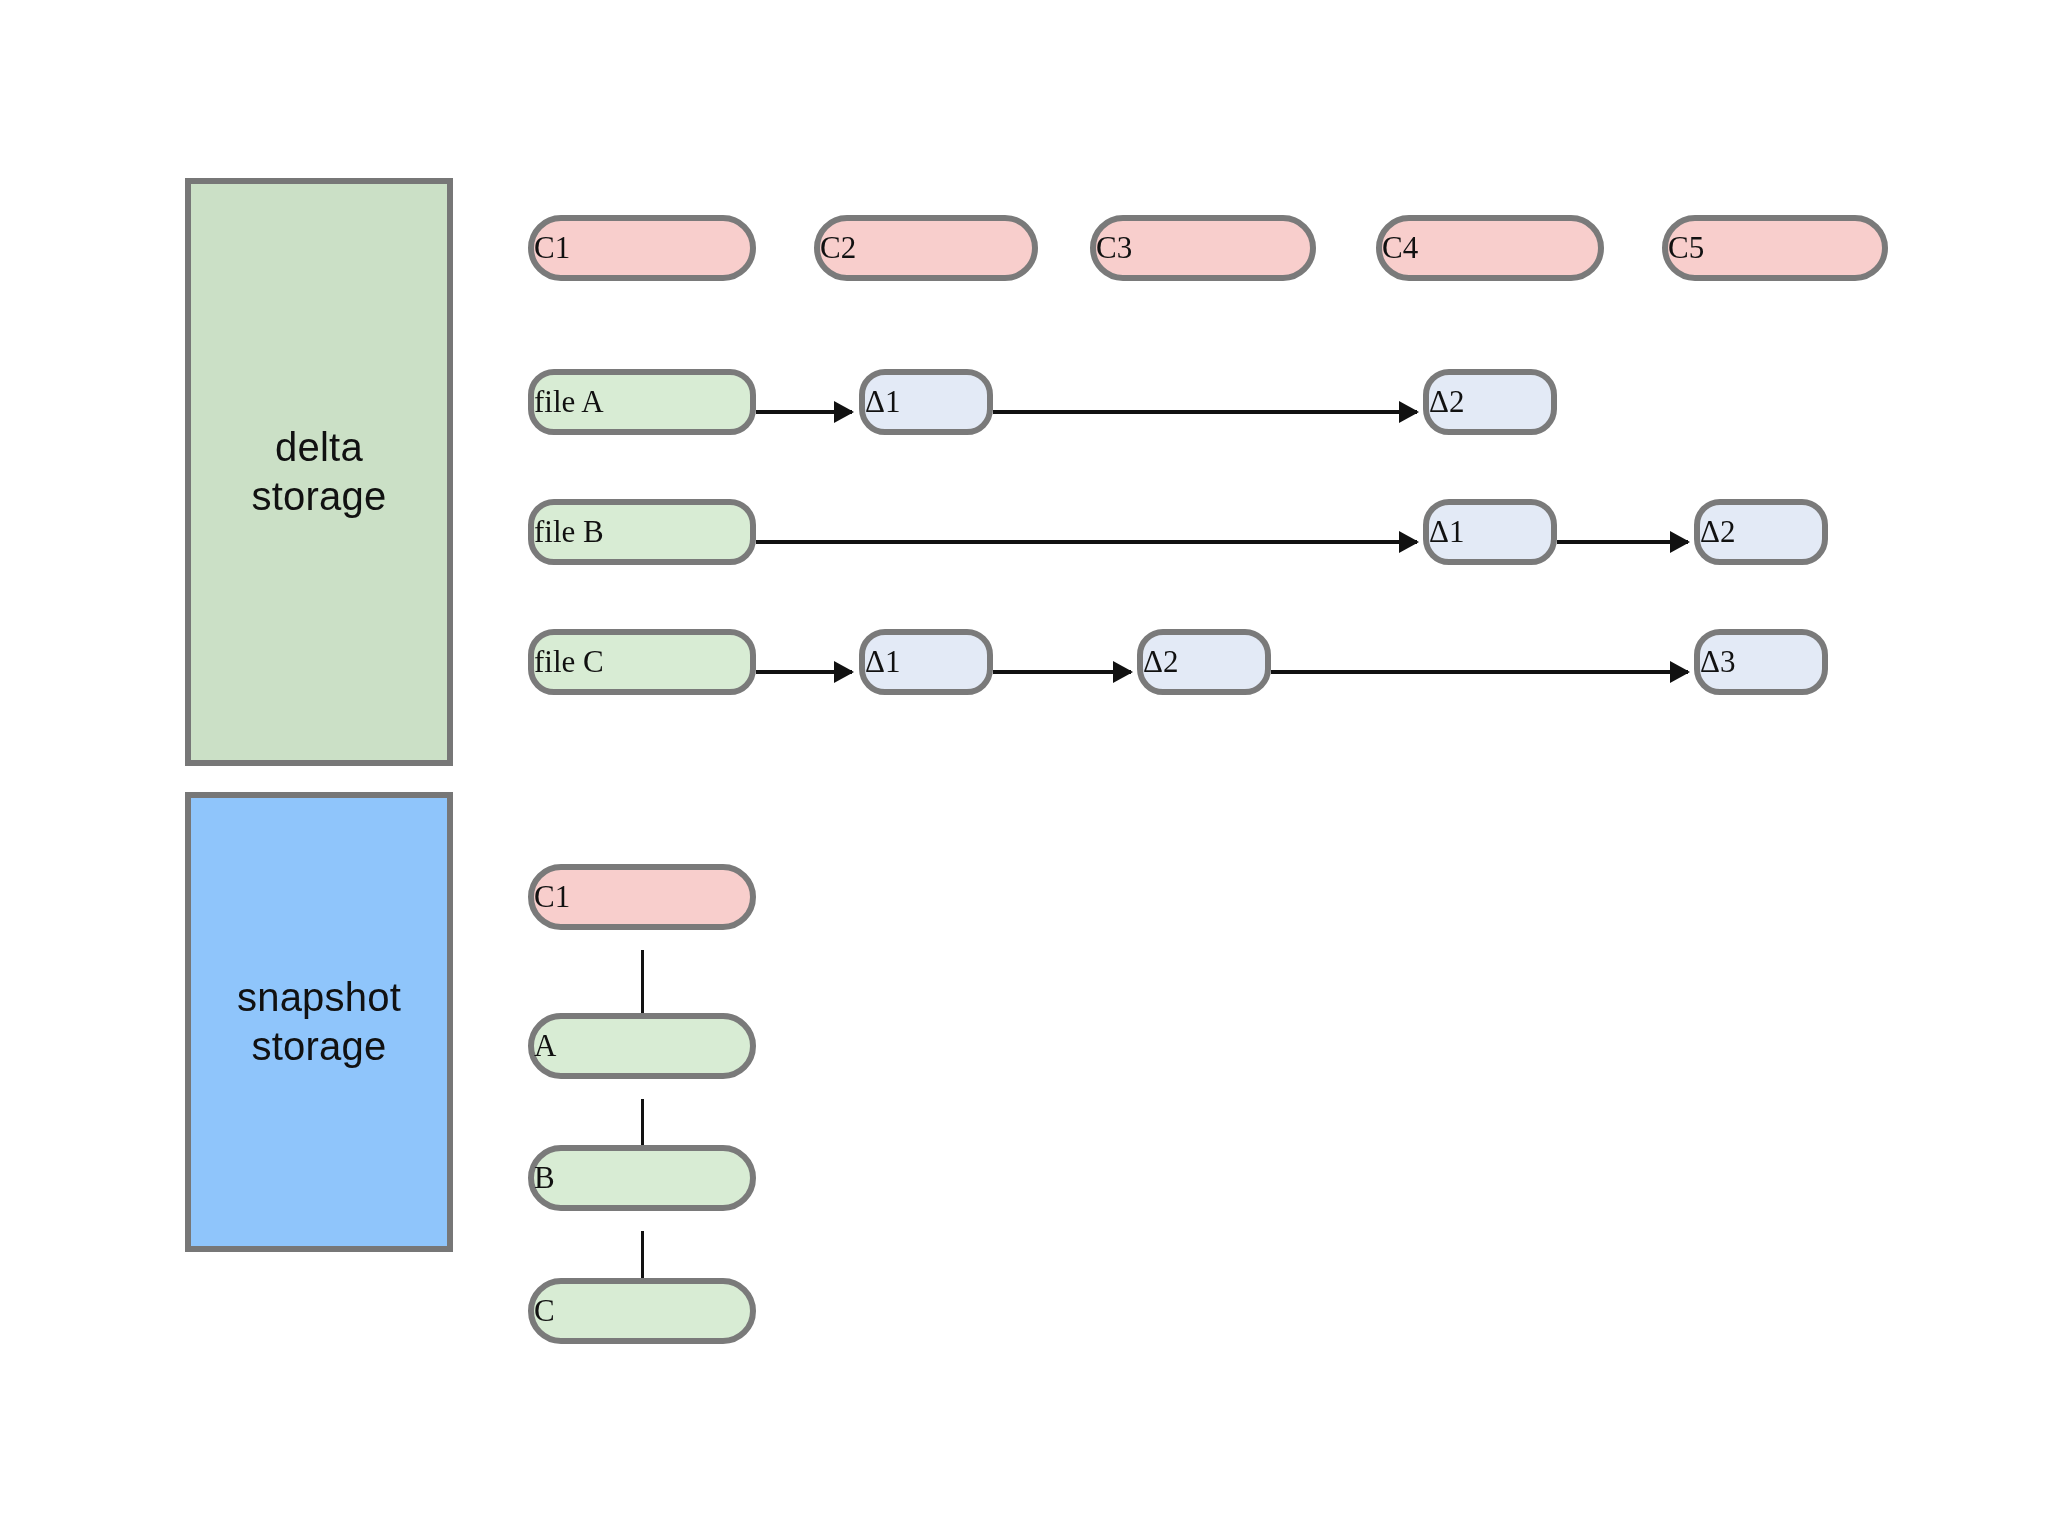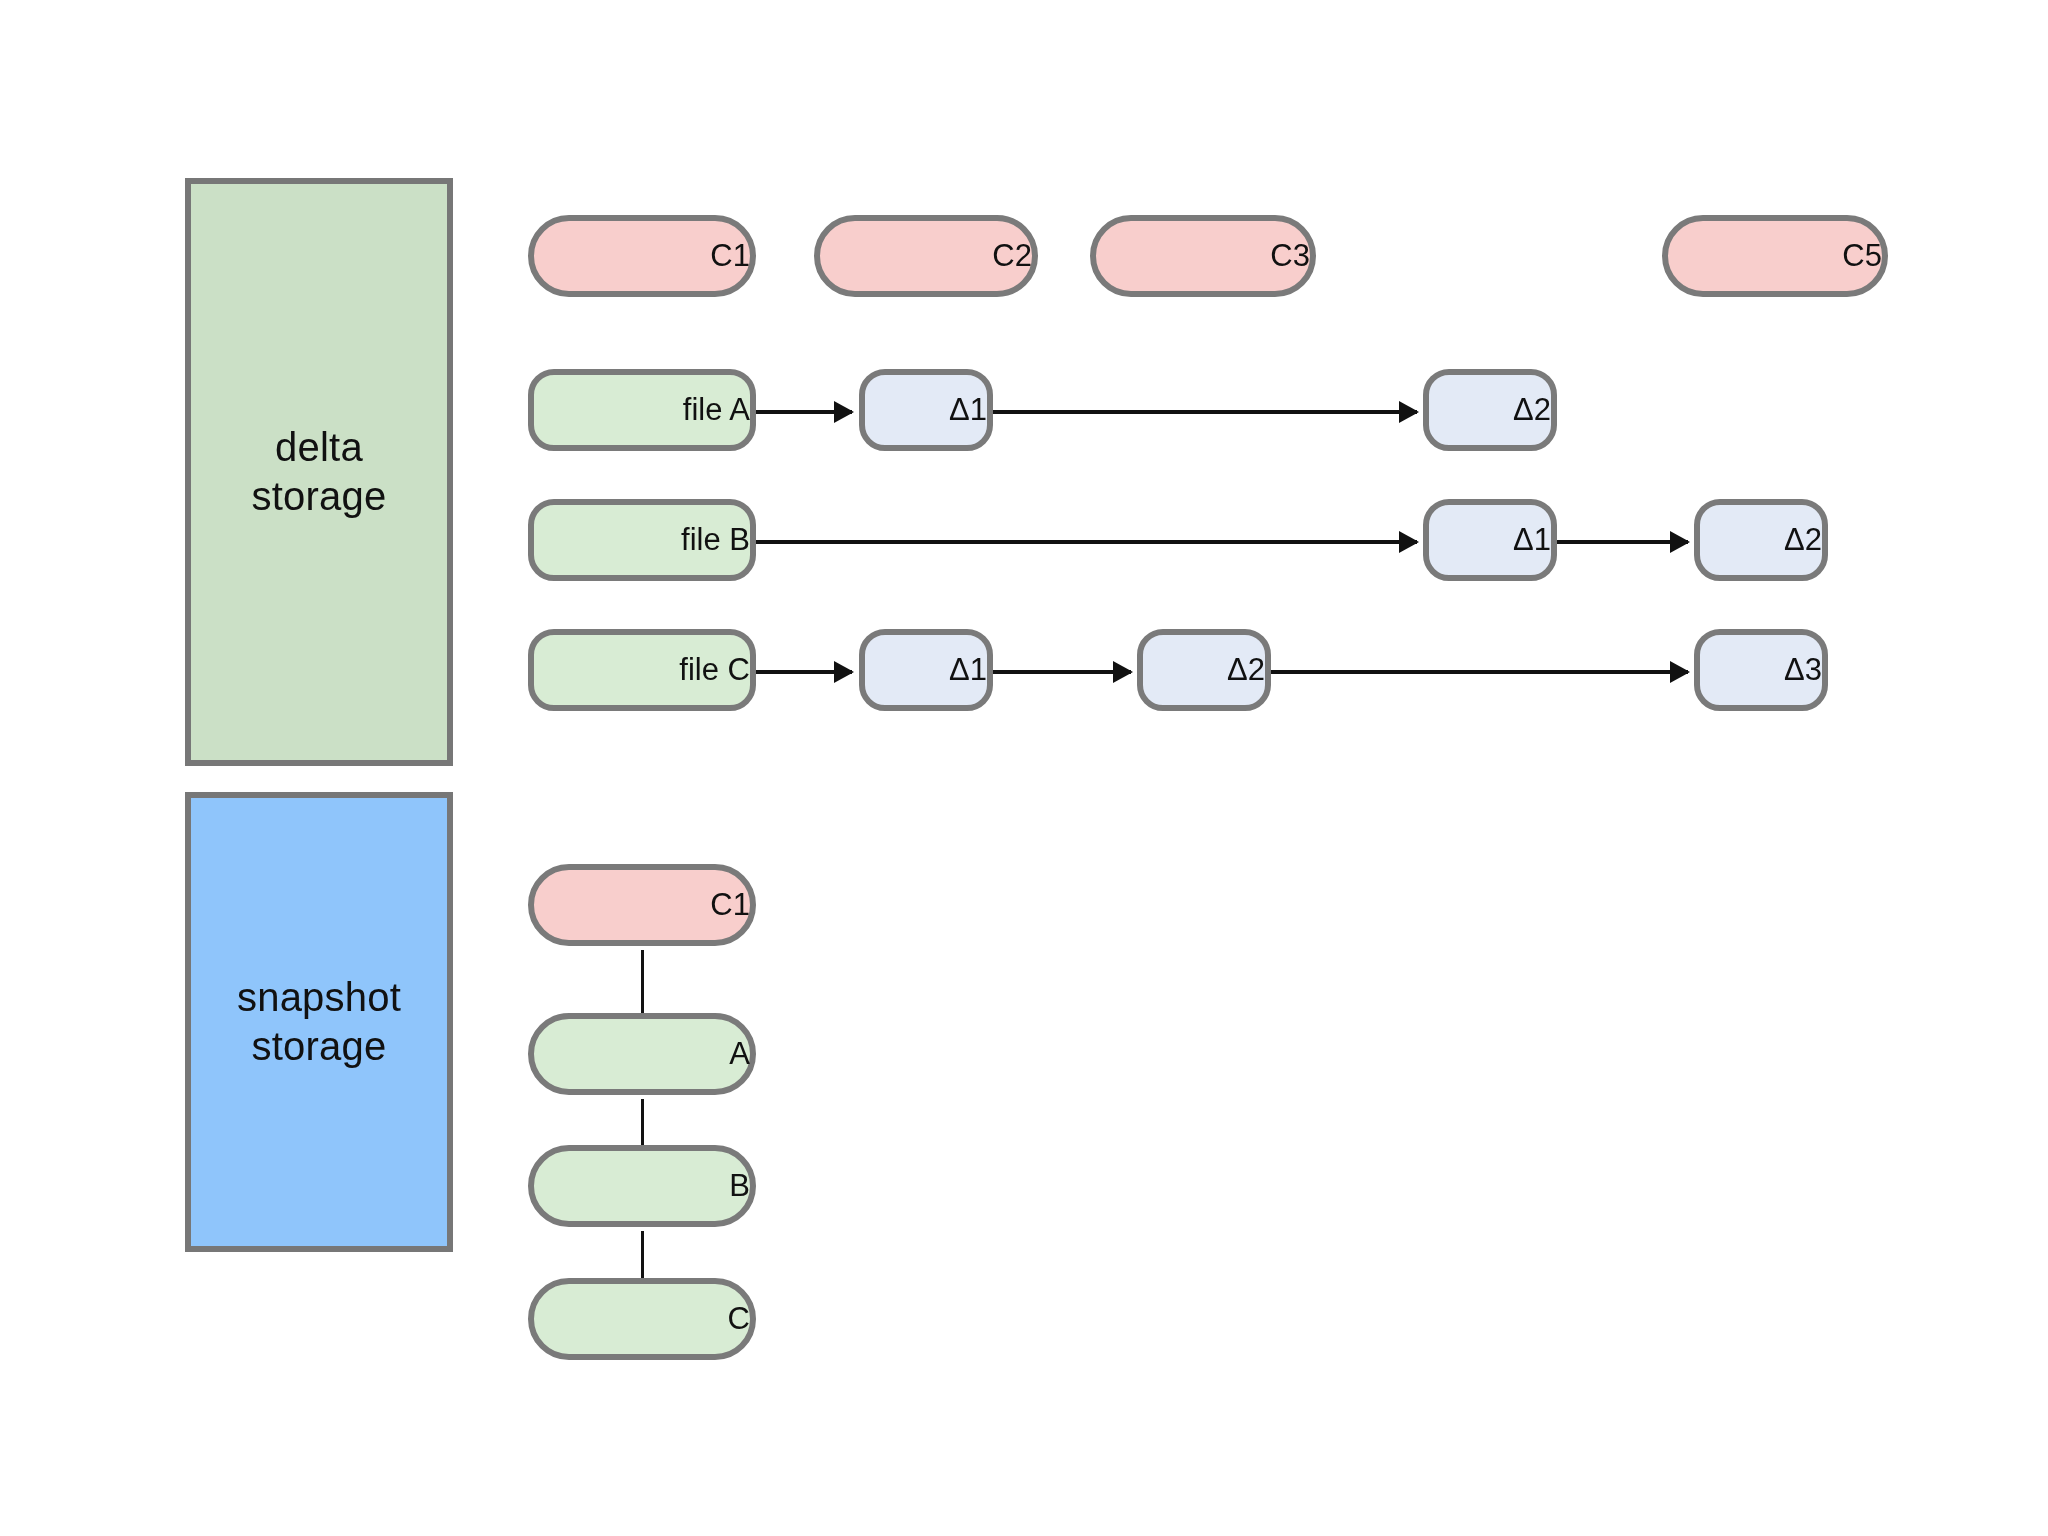--- a/index.html
+++ b/index.html
@@ -26,25 +26,26 @@
   }
   .panel .panel-label{white-space:pre-line;}
   #panel-delta{left:185px;top:170px;width:268px;height:588px;background:#cbe0c6;margin-top:8px;}
   #panel-snapshot{left:185px;top:792px;width:268px;height:460px;background:#8fc5fb;}
 
   
   .node{
     position:absolute;
     box-sizing:border-box;
     border:6px solid #7a7a7a;
-    display:flex;align-items:center;justify-content:flex-end;
+    display:flex;align-items:center;justify-content:flex-start;
     color:#111111;
     font-size:31px;
-    height:82px;
+    height:66px;
     background:#ffffff;
+    font-family:Liberation Serif, serif;
   }
   .node.commit{background:#f8cecc;border-radius:44px;}
   .node.file{background:#d8ecd4;border-radius:26px;}
   .node.snap{background:#d8ecd4;border-radius:44px;}
   .node.delta{background:#e3eaf6;border-radius:26px;}
 
   
   .edge{
     position:absolute;
     height:4px;
@@ -74,20 +75,23 @@
   </div>
 
   <div class="node commit" style="left:528px;top:215px;width:228px;">
     <span>C1</span>
   </div>
   <div class="node commit" style="left:814px;top:215px;width:224px;">
     <span>C2</span>
   </div>
   <div class="node commit" style="left:1090px;top:215px;width:226px;">
     <span>C3</span>
+  </div>
+  <div class="node commit" style="left:1376px;top:215px;width:228px;">
+    <span>C4</span>
   </div>
   <div class="node commit" style="left:1662px;top:215px;width:226px;">
     <span>C5</span>
   </div>
 
   <div class="node file" style="left:528px;top:369px;width:228px;">
     <span>file A</span>
   </div>
   <div class="edge" style="left:756px;top:410px;width:96px;">
     <span class="head"></span>

